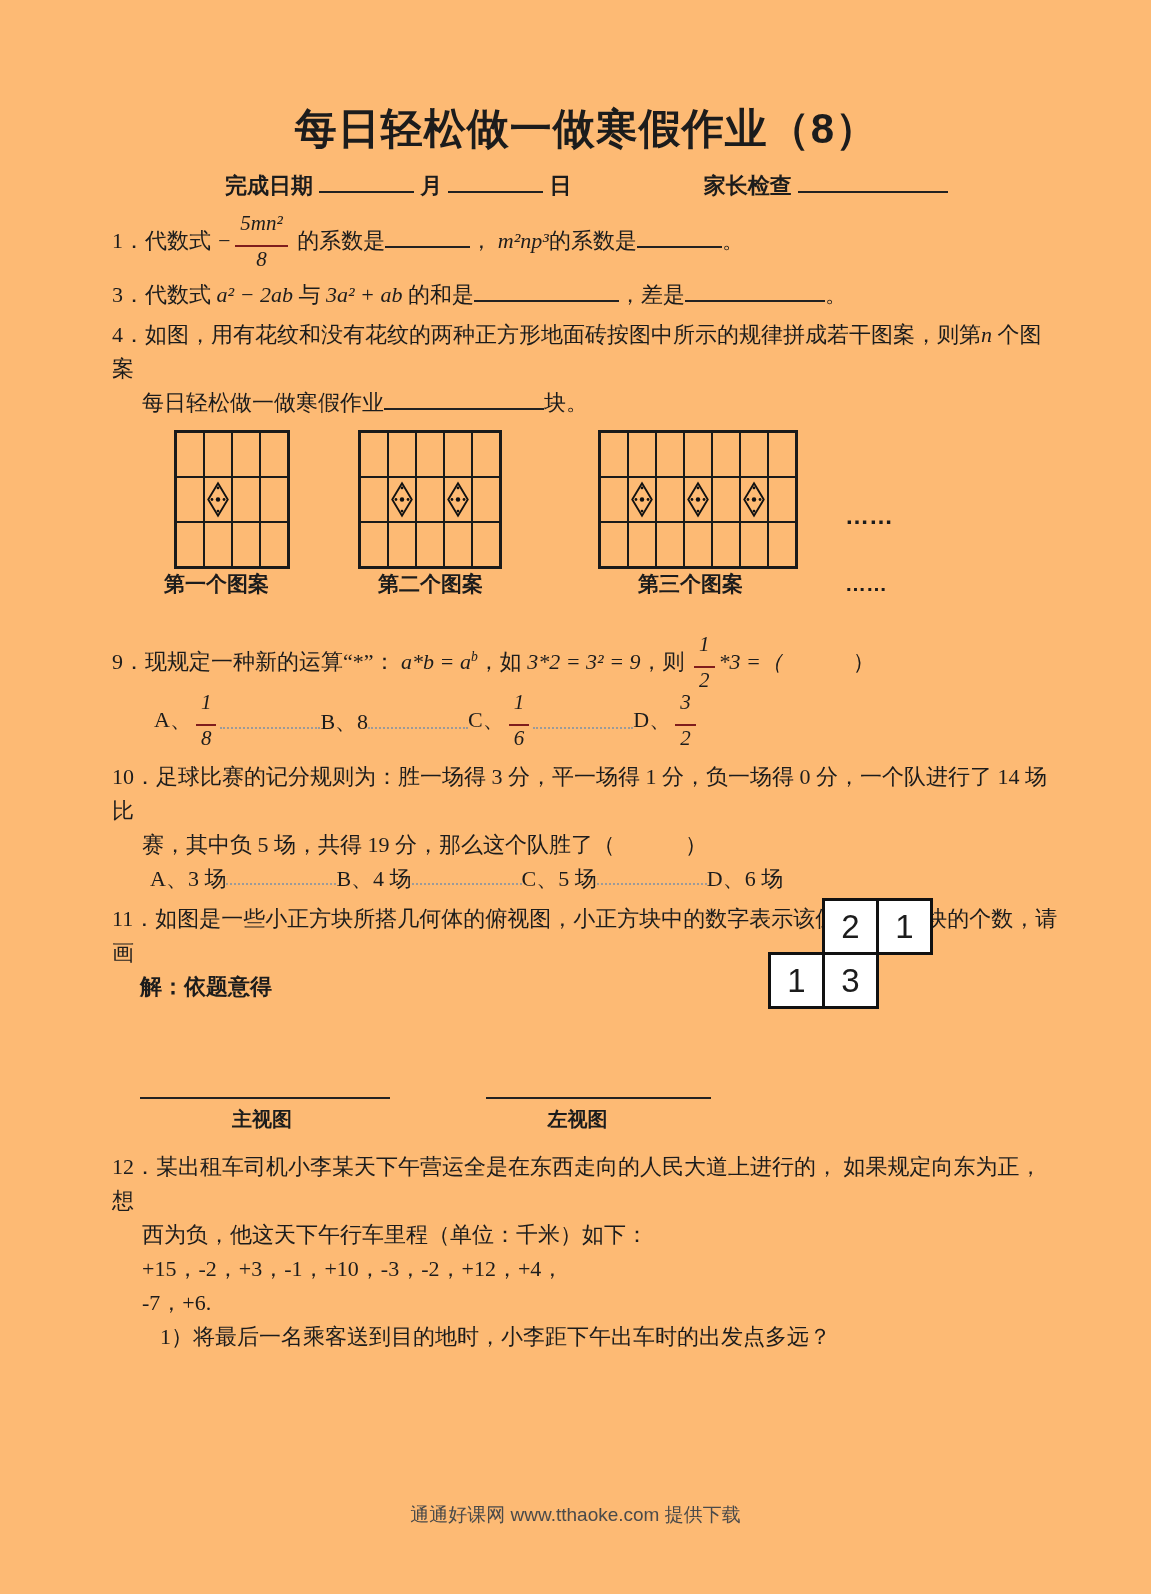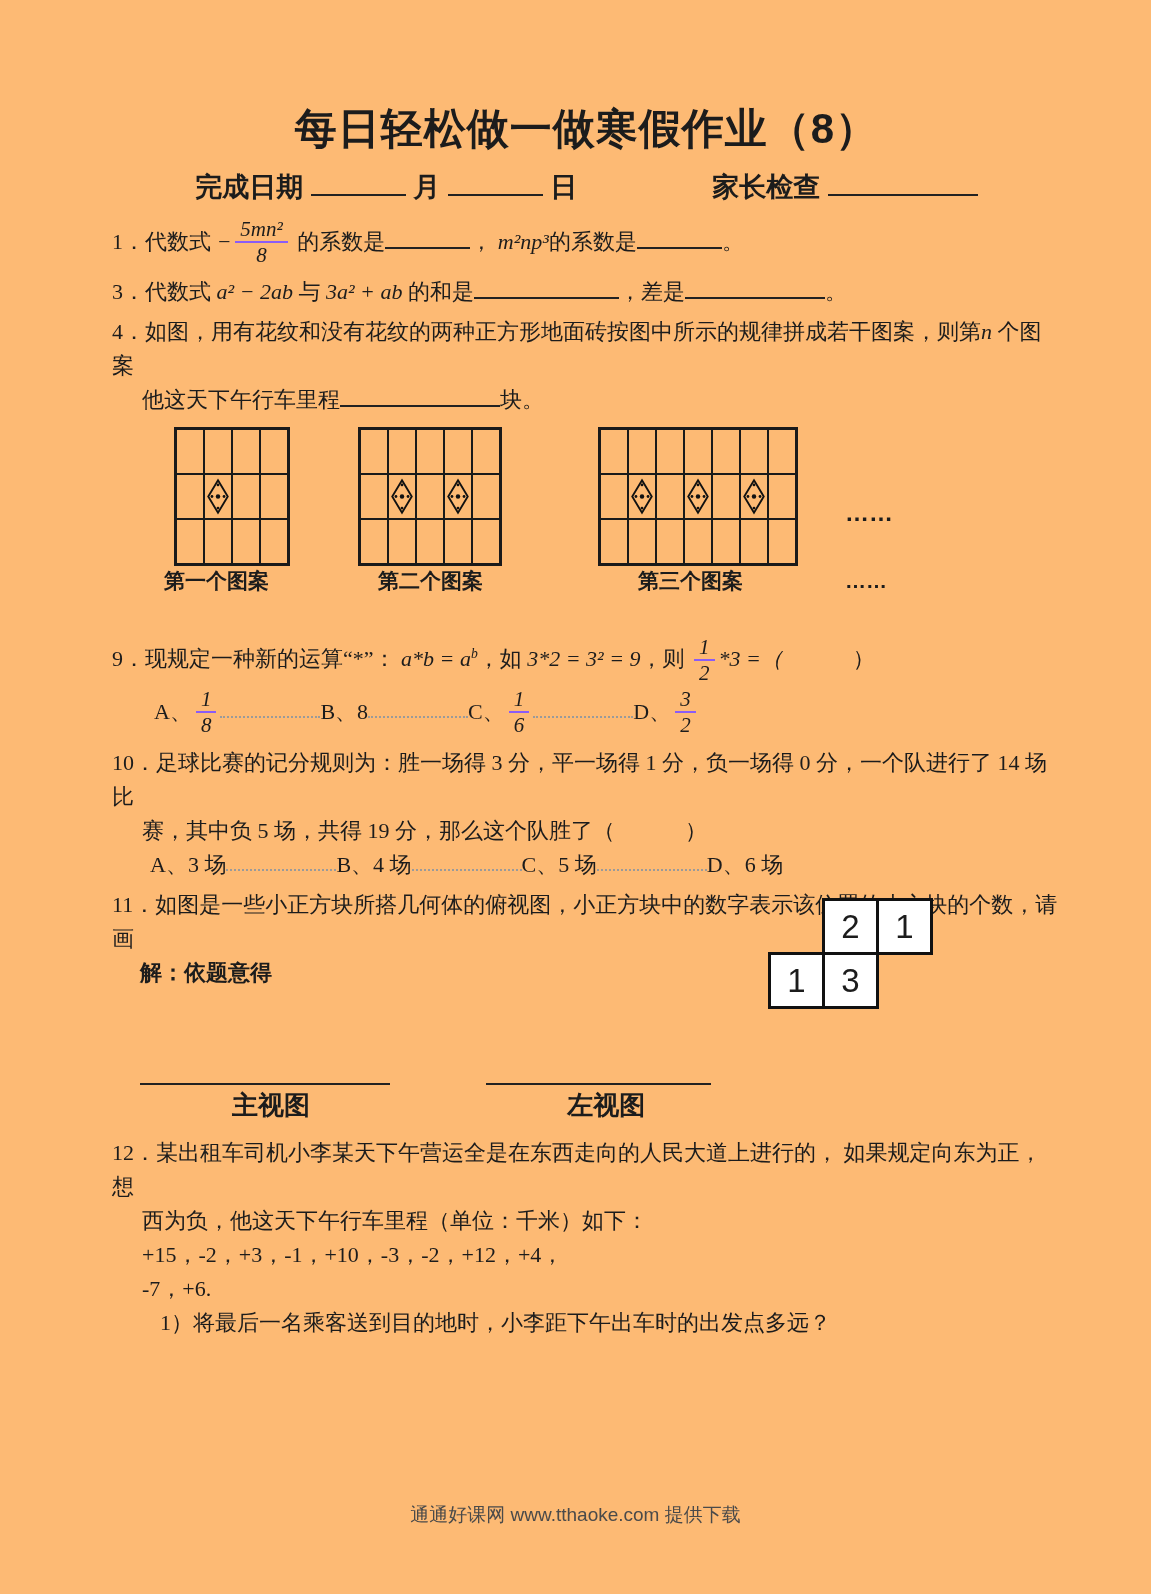--- a/index.html
+++ b/index.html
@@ -4,39 +4,39 @@
 <style>
   * { box-sizing: border-box; }
   html,body { margin:0; padding:0; background:#ffffff; }
   .page { position:relative; width:1151px; height:1594px; background:#fdba74; overflow:hidden;
           font-family:"Liberation Serif","DejaVu Serif",serif; color:#1c1c1c; font-size:22px; }
   .content { padding:104px 90px 0 112px; }
 
   h1.title { margin:0; text-align:center; font-family:"Liberation Sans","DejaVu Sans",sans-serif;
              font-size:42px; font-weight:bold; letter-spacing:1px; line-height:50px; }
   .subtitle { margin-top:14px; text-align:center; line-height:36px;
-              font-family:"Liberation Sans","DejaVu Sans",sans-serif; font-size:27px; font-weight:bold; }
+              font-family:"Liberation Sans","DejaVu Sans",sans-serif; font-size:22px; font-weight:bold; }
   .subgap { display:inline-block; width:120px; }
 
   .blank { display:inline-block; border-bottom:2px solid #222; height:1.05em; vertical-align:baseline; } .w85{width:85px} .w95{width:95px}
   .w140{width:140px} .w145{width:145px} .w150{width:150px} .w160{width:160px} .w170{width:170px}
   .psp { display:inline-block; width:70px; }
   .leader { display:inline-block; border-bottom:2px dotted #9a9a9a; height:0.55em; }
   .lw80{width:80px} .lw100{width:100px} .lw110{width:110px}
 
   .q { line-height:34px; margin-top:6px; }
   .q.tall { line-height:54px; margin-top:10px; }
   .cont { margin-left:30px; }
   .sub { margin-left:48px; }
   .math { font-style:italic; }
   sup { font-size:0.62em; font-style:italic; }
 
   .frac { display:inline-flex; flex-direction:column; align-items:center; vertical-align:middle;
           font-style:italic; line-height:1.05; font-size:21px; margin:0 4px; position:relative; top:-2px; }
-  .frac .fnum { padding:0 5px 1px; border-bottom:2px solid #8b5cf6; }
+  .frac .fnum { padding:0 5px 11px; border-bottom:2px solid #7f1d1d; }
   .frac .fden { padding-top:1px; }
 
   
   .figure4 { position:relative; height:186px; margin-top:10px; }
   .pattern { position:absolute; top:0; }
   .tile-grid { display:grid; border:2px solid #1a1a1a; width:max-content; }
   .tile { width:28px; height:45px; border:1px solid #1a1a1a; position:relative; }
   .tile svg { display:block; }
   .fig-ellipsis { position:absolute; left:733px; top:72px; font-weight:bold; font-size:24px;
                   font-family:"Liberation Sans","DejaVu Sans",sans-serif; }
@@ -51,21 +51,21 @@
   
   .top-view { position:absolute; left:768px; top:898px; width:176px; height:118px; }
   .tvcell { position:absolute; width:57px; height:57px; border:3px solid #111; background:#fff;
             display:flex; align-items:center; justify-content:center; font-size:33px;
             font-family:"Liberation Sans","DejaVu Sans",sans-serif; }
   .solve { font-weight:bold; margin-left:28px; font-family:"Liberation Sans","DejaVu Sans",sans-serif; font-size:22px; }
   .views-spacer { height:80px; }
   .views-underlines { line-height:16px; }
   .vline { display:inline-block; border-bottom:2px solid #222; height:2px; }
   .views-labels { line-height:34px; margin-top:2px; font-family:"Liberation Sans","DejaVu Sans",sans-serif;
-                  font-weight:bold; font-size:26px; }
+                  font-weight:bold; font-size:20px; }
 
   .footer { position:absolute; left:0; right:0; top:1502px; text-align:center;
             font-family:"Liberation Sans","DejaVu Sans",sans-serif; font-size:19px; color:#4a4a4a; }
 </style>
 </head>
 <body>
 
 <div class="page">
   <div class="content">
 
@@ -100,21 +100,21 @@
       <span class="math">3a² + ab</span>
       <span>的和是</span><span class="blank w145"></span><span>，差是</span><span class="blank w140"></span><span>。</span>
     </div>
 
     <div class="q">
       <div>
         <span>4．</span><span>如图，用有花纹和没有花纹的两种正方形地面砖按图中所示的规律拼成若干图案，则第</span><span class="math">n</span>
         <span>个图案</span>
       </div>
       <div class="cont">
-        <span>他这天下午行车里程</span><span class="blank w160"></span><span>块。</span>
+        <span>每日轻松做一做寒假作业</span><span class="blank w160"></span><span>块。</span>
       </div>
     </div>
 
     <div class="figure4">
       <div class="pattern" style="left:62px">
         <div class="tile-grid" style="grid-template-columns: repeat(4, 28px);">
             <div class="tile"></div>
             <div class="tile"></div>
             <div class="tile"></div>
             <div class="tile"></div>

